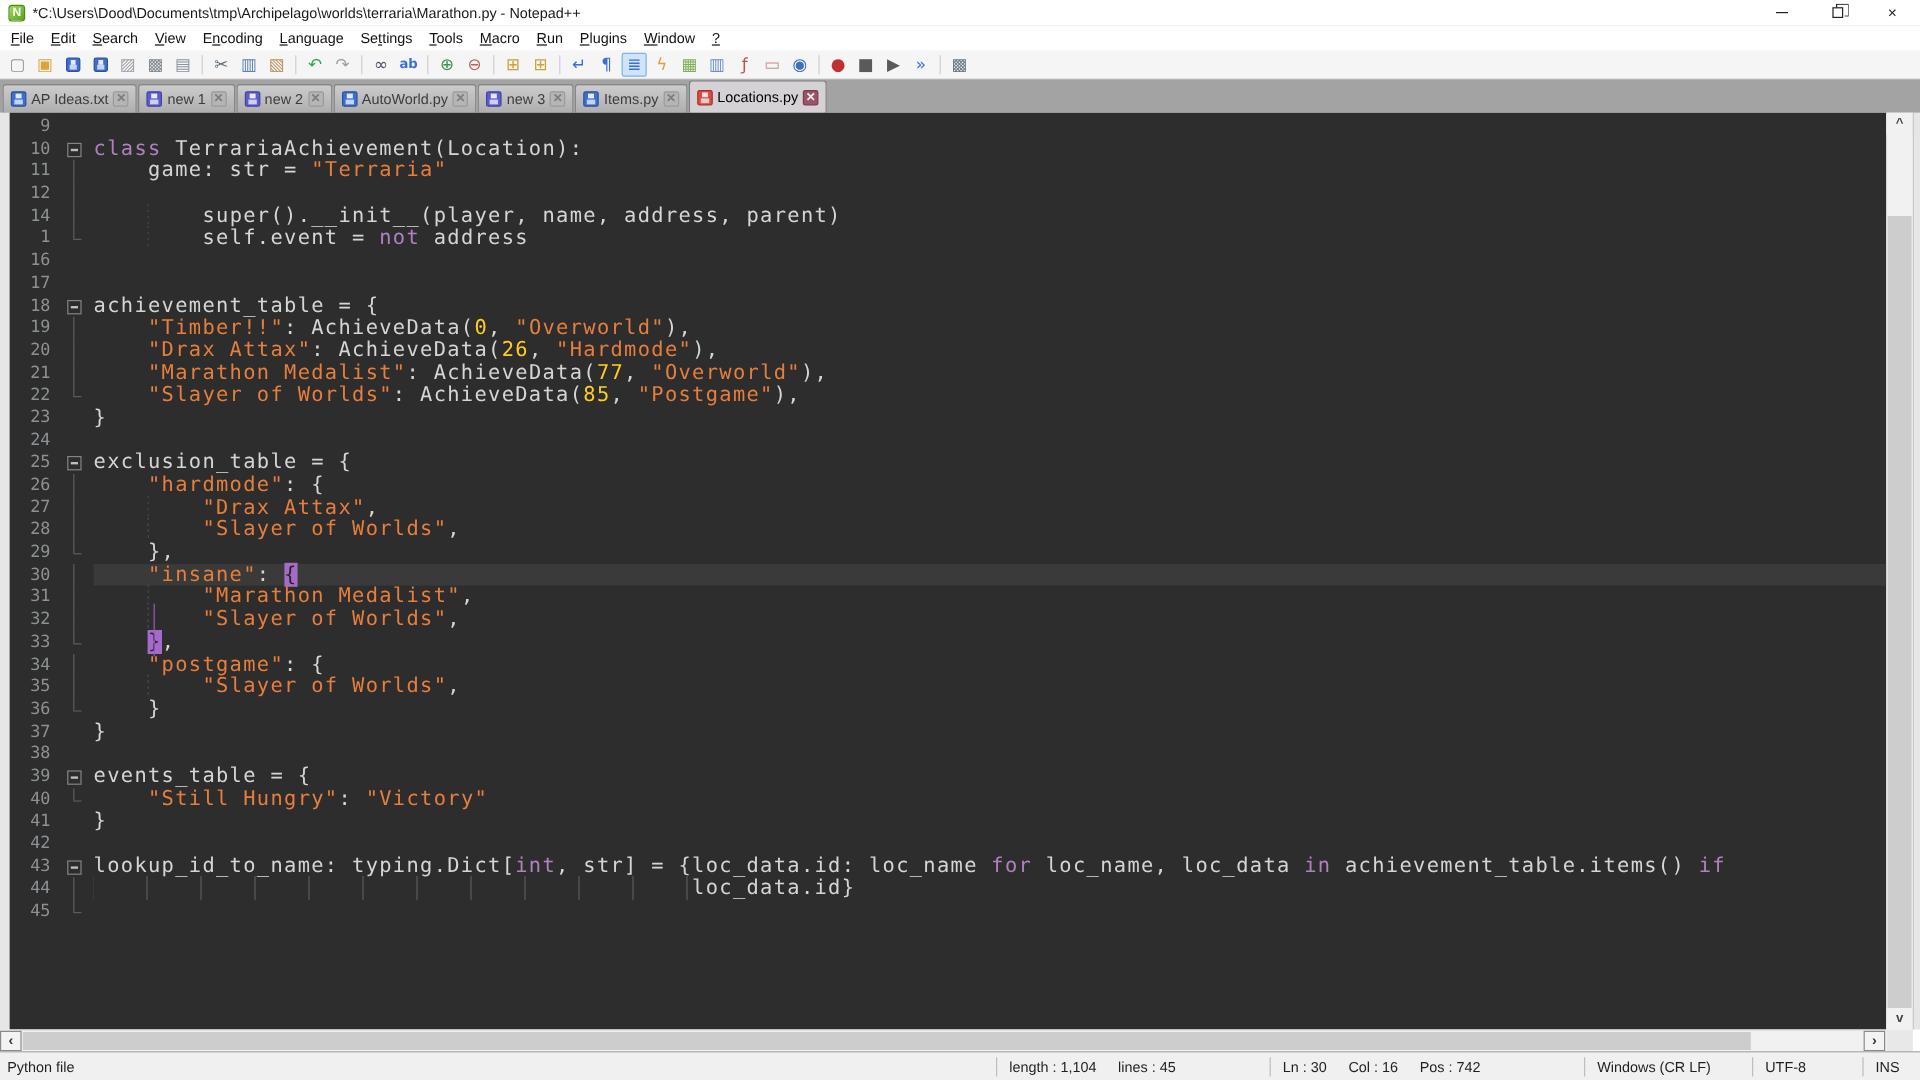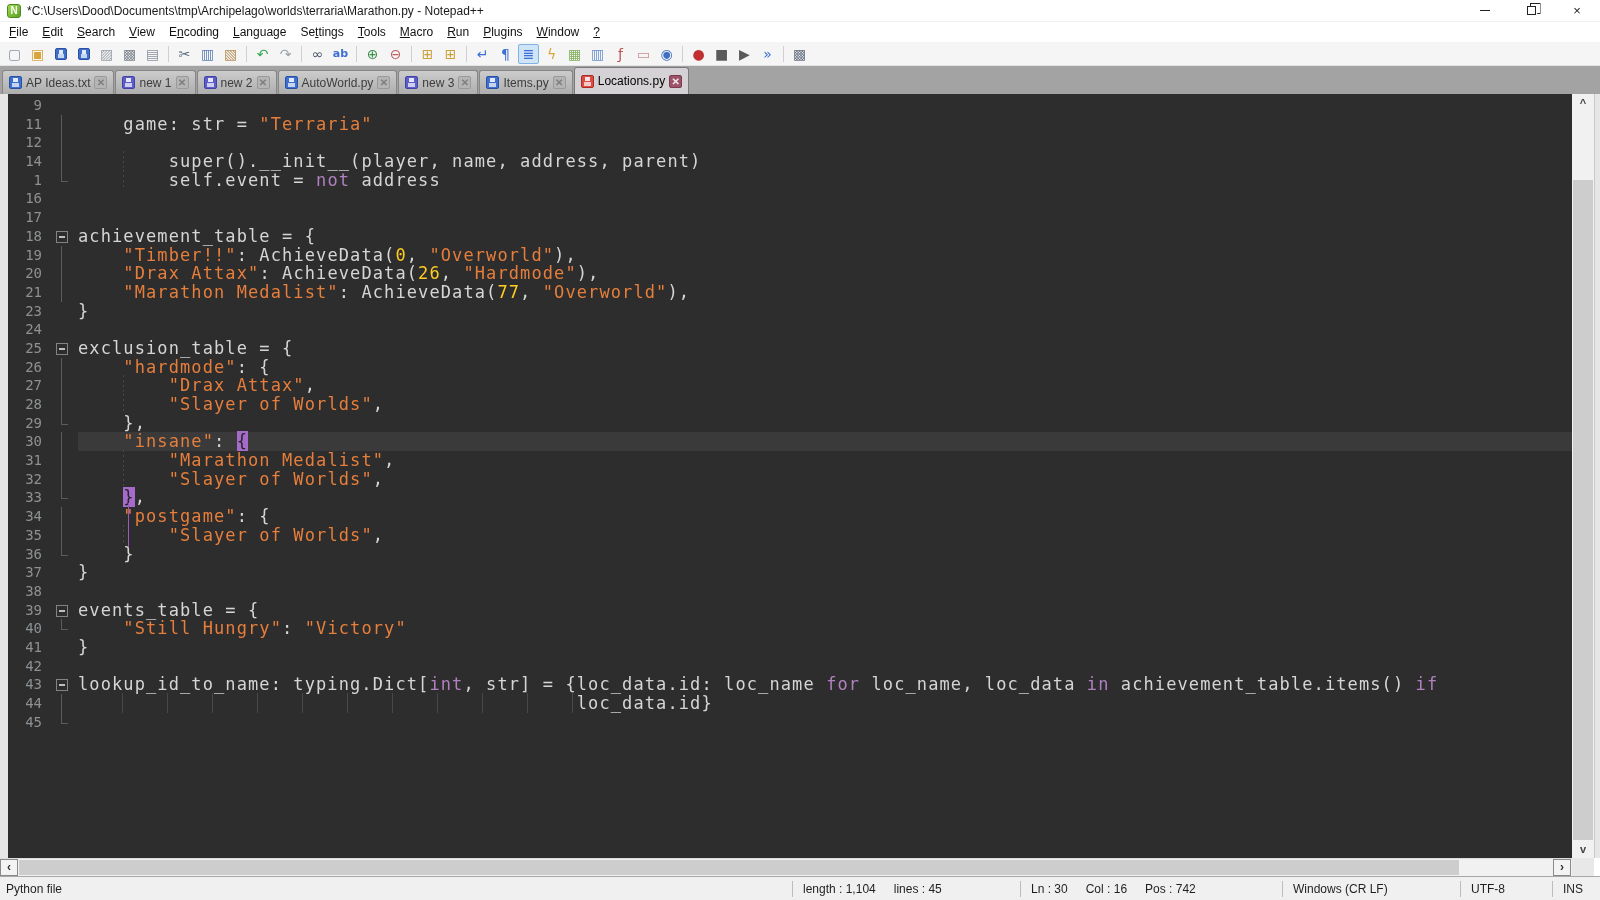--- a/index.html
+++ b/index.html
@@ -99,21 +99,21 @@
   .hthumb { position:absolute; top:1px; height:15px; background:#cdcdcd; }
   .corner { position:absolute; left:1572px; top:858px; width:22px; height:18px; background:#e8e8e8; }
 
   
   .statusbar { position:absolute; left:0; top:876px; width:1600px; height:24px; background:#f0f0f0;
                border-top:1px solid #a8a8a8; display:flex; align-items:center; font-size:12px; color:#1f1f1f; }
   .st { padding:0 10px; height:16px; line-height:16px; border-left:1px solid #bdbdbd; white-space:nowrap; }
   .st:first-child { border-left:none; flex:1; padding-left:6px; }
   .st .gap { display:inline-block; width:18px; }
   .st-size { width:228px; } .st-cursor { width:262px; } .st-eol { width:140px; }
-  .st-enc { width:92px;margin-left:38px; } .st-ins { width:48px; }
+  .st-enc { width:92px; } .st-ins { width:48px; }
 </style>
 </head>
 <body>
 
 <div class="window">
 
   <div class="titlebar">
     <div class="app-icon">N</div>
     <div class="win-title">*C:\Users\Dood\Documents\tmp\Archipelago\worlds\terraria\Marathon.py - Notepad++</div>
     <div class="win-btn">
@@ -290,20 +290,25 @@
 
   <div class="main">
     <div class="edge-strip edge-left"></div>
     <div class="editor">
         <div class="row">
           <span class="ln">9</span>
           <div class="fold "></div>
           <span class="code"></span>
         </div>
         <div class="row">
+          <span class="ln">10</span>
+          <div class="fold box"></div>
+          <span class="code"><span class="tk-k">class</span><span class="tk-d"> TerrariaAchievement(Location):</span></span>
+        </div>
+        <div class="row">
           <span class="ln">11</span>
           <div class="fold line"></div>
           <span class="code"><span class="tk-d">    game: str = </span><span class="tk-s">"Terraria"</span></span>
         </div>
         <div class="row">
           <span class="ln">12</span>
           <div class="fold line"></div>
           <span class="code"></span>
         </div>
         <div class="row">
@@ -338,20 +343,25 @@
         </div>
         <div class="row">
           <span class="ln">20</span>
           <div class="fold line"></div>
           <span class="code"><span class="tk-d">    </span><span class="tk-s">"Drax Attax"</span><span class="tk-d">: AchieveData(</span><span class="tk-n">26</span><span class="tk-d">, </span><span class="tk-s">"Hardmode"</span><span class="tk-d">),</span></span>
         </div>
         <div class="row">
           <span class="ln">21</span>
           <div class="fold line"></div>
           <span class="code"><span class="tk-d">    </span><span class="tk-s">"Marathon Medalist"</span><span class="tk-d">: AchieveData(</span><span class="tk-n">77</span><span class="tk-d">, </span><span class="tk-s">"Overworld"</span><span class="tk-d">),</span></span>
+        </div>
+        <div class="row">
+          <span class="ln">22</span>
+          <div class="fold end"></div>
+          <span class="code"><span class="tk-d">    </span><span class="tk-s">"Slayer of Worlds"</span><span class="tk-d">: AchieveData(</span><span class="tk-n">85</span><span class="tk-d">, </span><span class="tk-s">"Postgame"</span><span class="tk-d">),</span></span>
         </div>
         <div class="row">
           <span class="ln">23</span>
           <div class="fold "></div>
           <span class="code"><span class="tk-d">}</span></span>
         </div>
         <div class="row">
           <span class="ln">24</span>
           <div class="fold "></div>
           <span class="code"></span>

